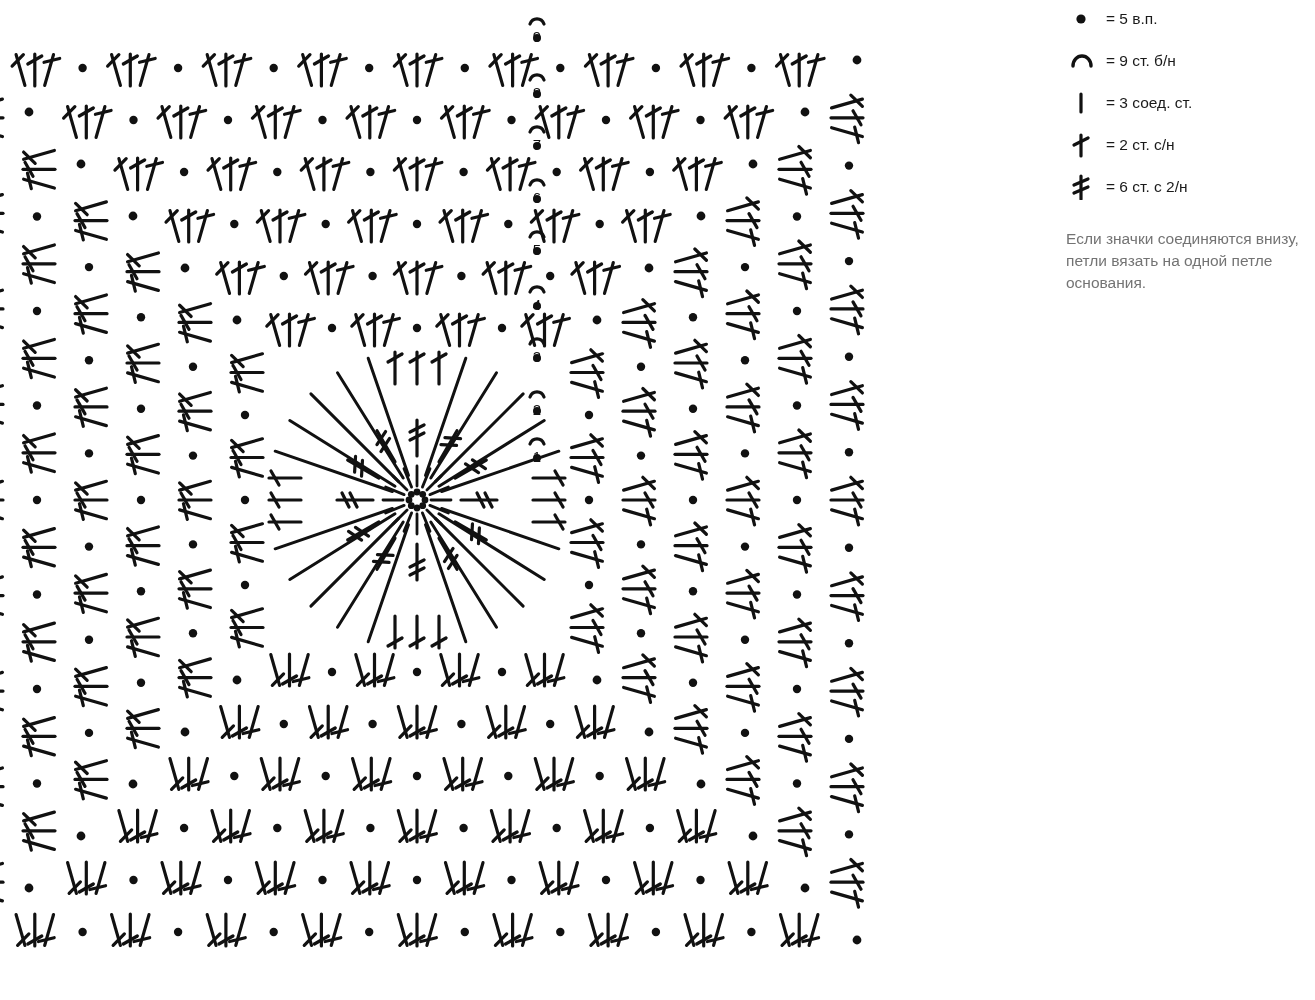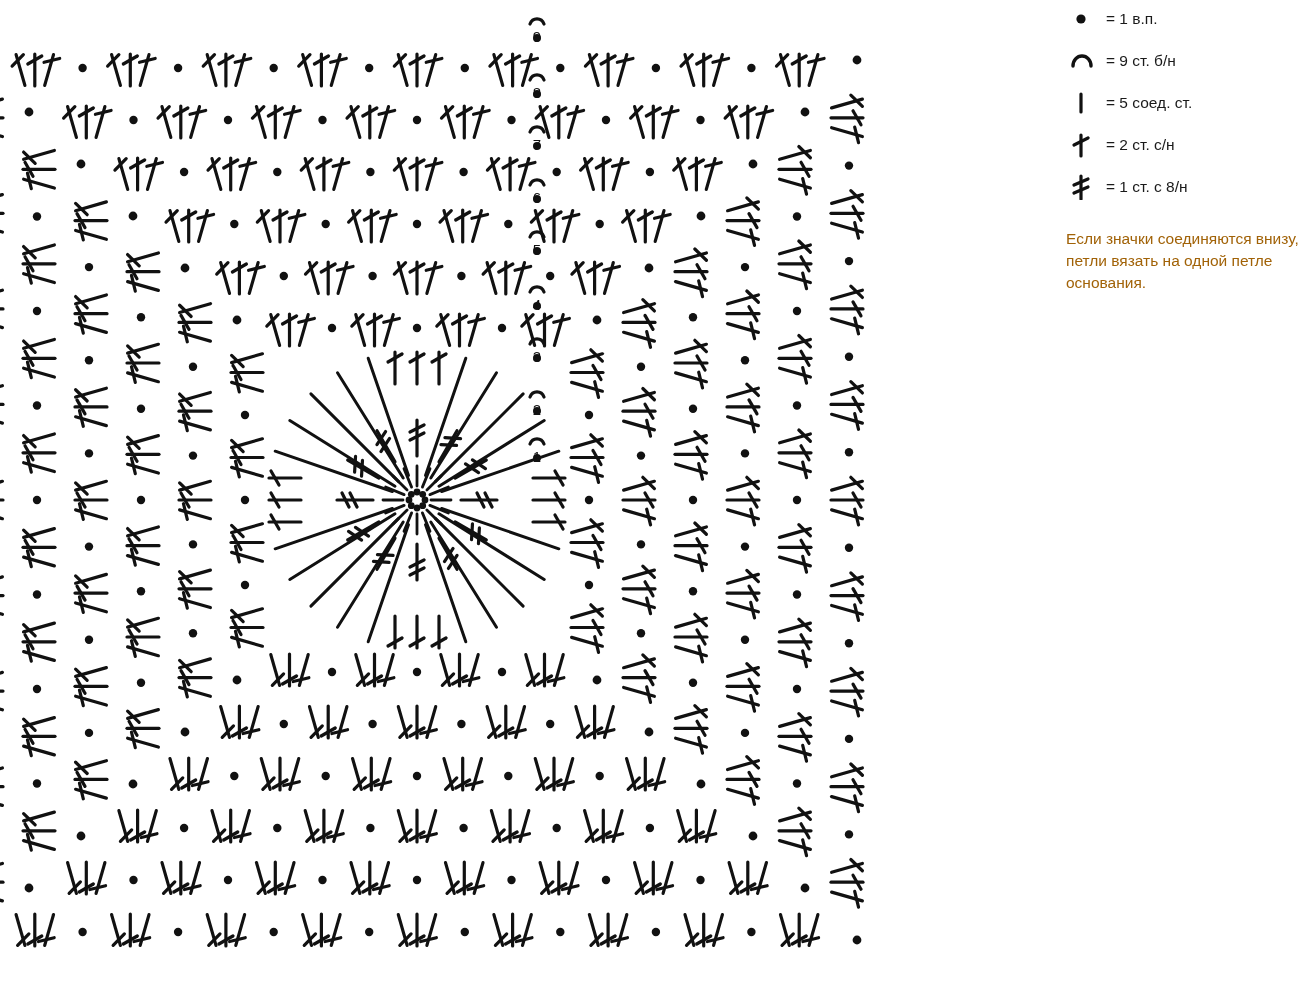--- a/index.html
+++ b/index.html
@@ -52,21 +52,21 @@
     white-space: nowrap;
     line-height: 26px;
   }
   #legend-note {
     position: absolute;
     left: 16px;
     top: 228px;
     width: 240px;
     font-size: 15.5px;
     line-height: 22px;
-    color: #a16207;
+    color: #737373;
   }
   .rnum {
     font-size: 15px;
     fill: #111;
     font-family: "Liberation Sans", sans-serif;
   }
   svg { display: block; }
 </style>
 </head>
 <body>
@@ -824,57 +824,57 @@
   </div>
 
   <div id="legend-area">
 
     <div class="legend-row" style="left:16px; top:6px;">
       <span class="legend-sym">
         <svg width="40" height="26" viewBox="0 0 40 26">
             <circle cx="15" cy="13" r="4.6" fill="#111"></circle>
           </svg>
       </span>
-      <span class="legend-text">= 1 в.п.</span>
+      <span class="legend-text">= 5 в.п.</span>
     </div>
 
     <div class="legend-row" style="left:16px; top:48px;">
       <span class="legend-sym">
         <svg width="40" height="26" viewBox="0 0 40 26">
             <path d="M 7 18 A 9 10 0 0 1 25 18" fill="none" stroke="#111" stroke-width="3.4" stroke-linecap="round"></path>
           </svg>
       </span>
       <span class="legend-text">= 9 ст. б/н</span>
     </div>
 
     <div class="legend-row" style="left:16px; top:90px;">
       <span class="legend-sym">
         <svg width="40" height="26" viewBox="0 0 40 26">
             <line x1="15" y1="4" x2="15" y2="22" stroke="#111" stroke-width="3.2" stroke-linecap="round"></line>
           </svg>
       </span>
-      <span class="legend-text">= 5 соед. ст.</span>
+      <span class="legend-text">= 3 соед. ст.</span>
     </div>
 
     <div class="legend-row" style="left:16px; top:132px;">
       <span class="legend-sym">
         <svg width="40" height="26" viewBox="0 0 40 26">
           <line x1="15" y1="3" x2="15" y2="24" stroke="#111" stroke-width="3.2" stroke-linecap="round"></line>
           <line x1="8" y1="13" x2="22" y2="6" stroke="#111" stroke-width="3.2" stroke-linecap="round"></line>
         </svg>
       </span>
       <span class="legend-text">= 2 ст. с/н</span>
     </div>
 
     <div class="legend-row" style="left:16px; top:174px;">
       <span class="legend-sym">
         <svg width="40" height="26" viewBox="0 0 40 26">
           <line x1="15" y1="2" x2="15" y2="25" stroke="#111" stroke-width="3.2" stroke-linecap="round"></line>
           <line x1="8" y1="11" x2="22" y2="5" stroke="#111" stroke-width="3.2" stroke-linecap="round"></line>
           <line x1="8" y1="19" x2="22" y2="13" stroke="#111" stroke-width="3.2" stroke-linecap="round"></line>
         </svg>
       </span>
-      <span class="legend-text">= 1 ст. с 8/н</span>
+      <span class="legend-text">= 6 ст. с 2/н</span>
     </div>
 
     <div id="legend-note">Если значки соединяются внизу, петли вязать на одной петле основания.</div>
   </div>
 </div>
 
 </body></html>

